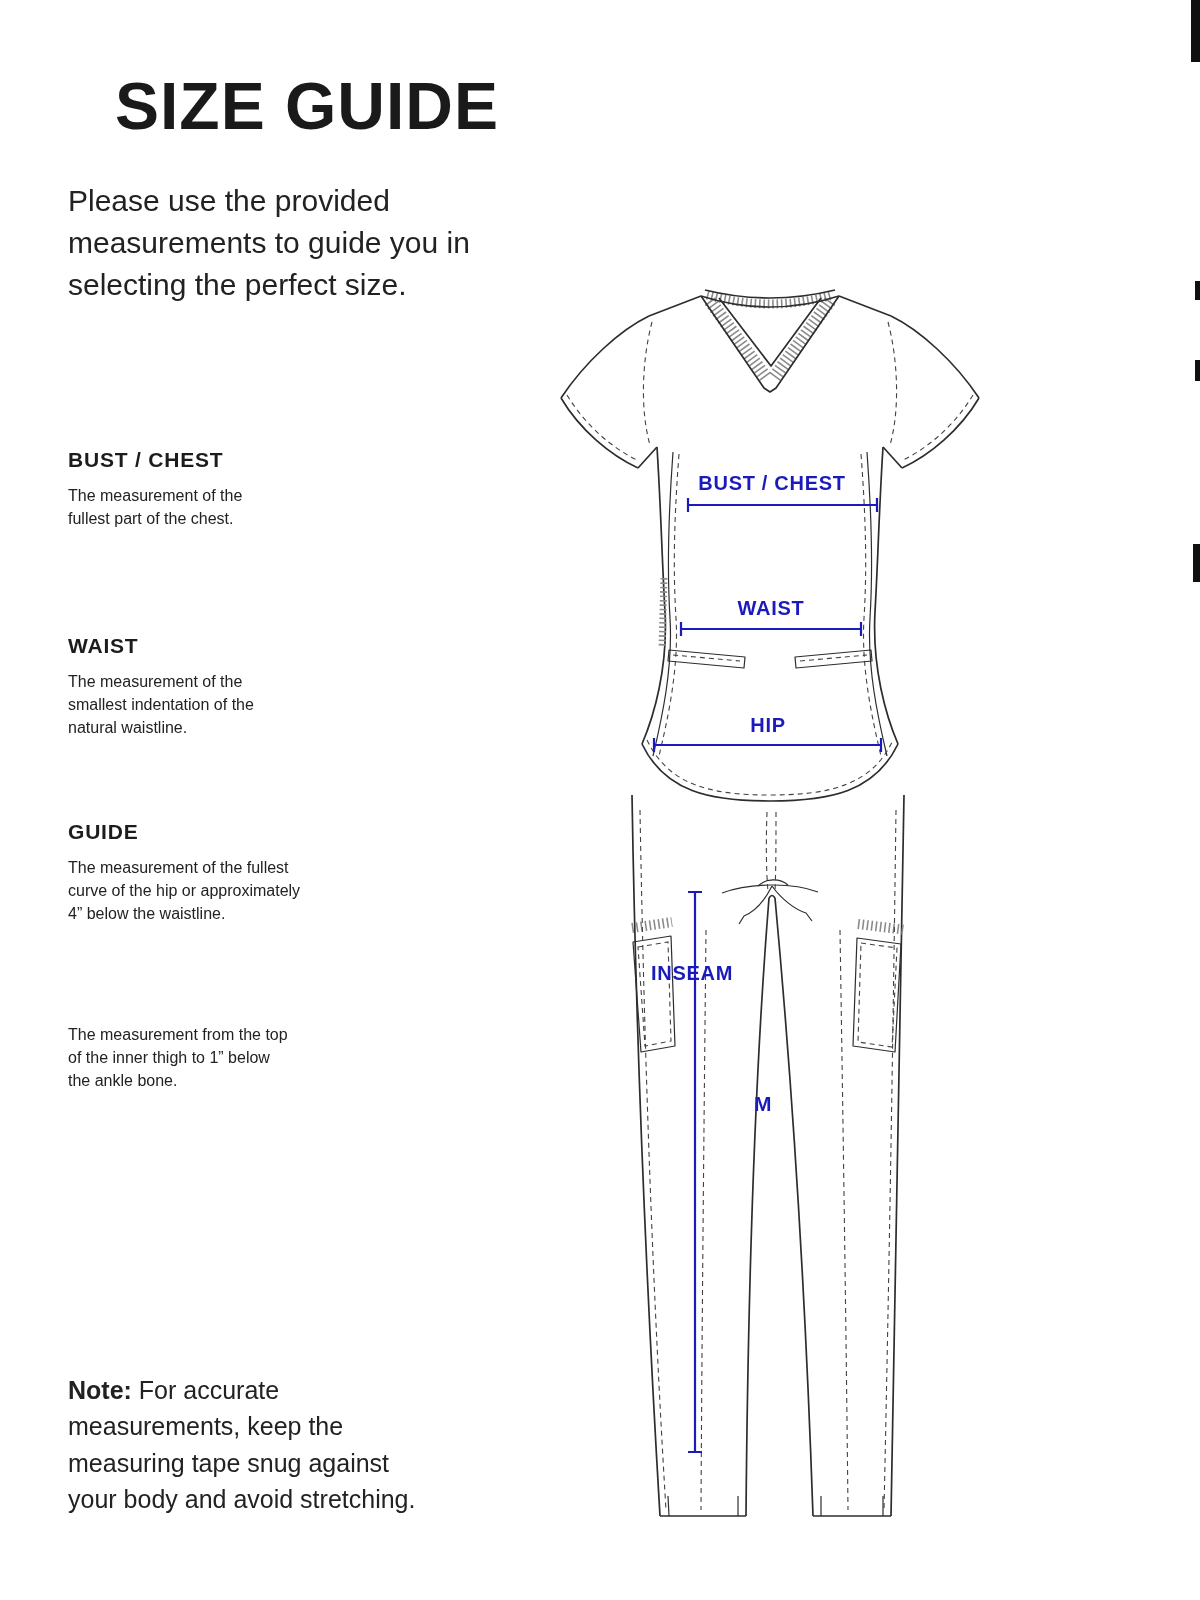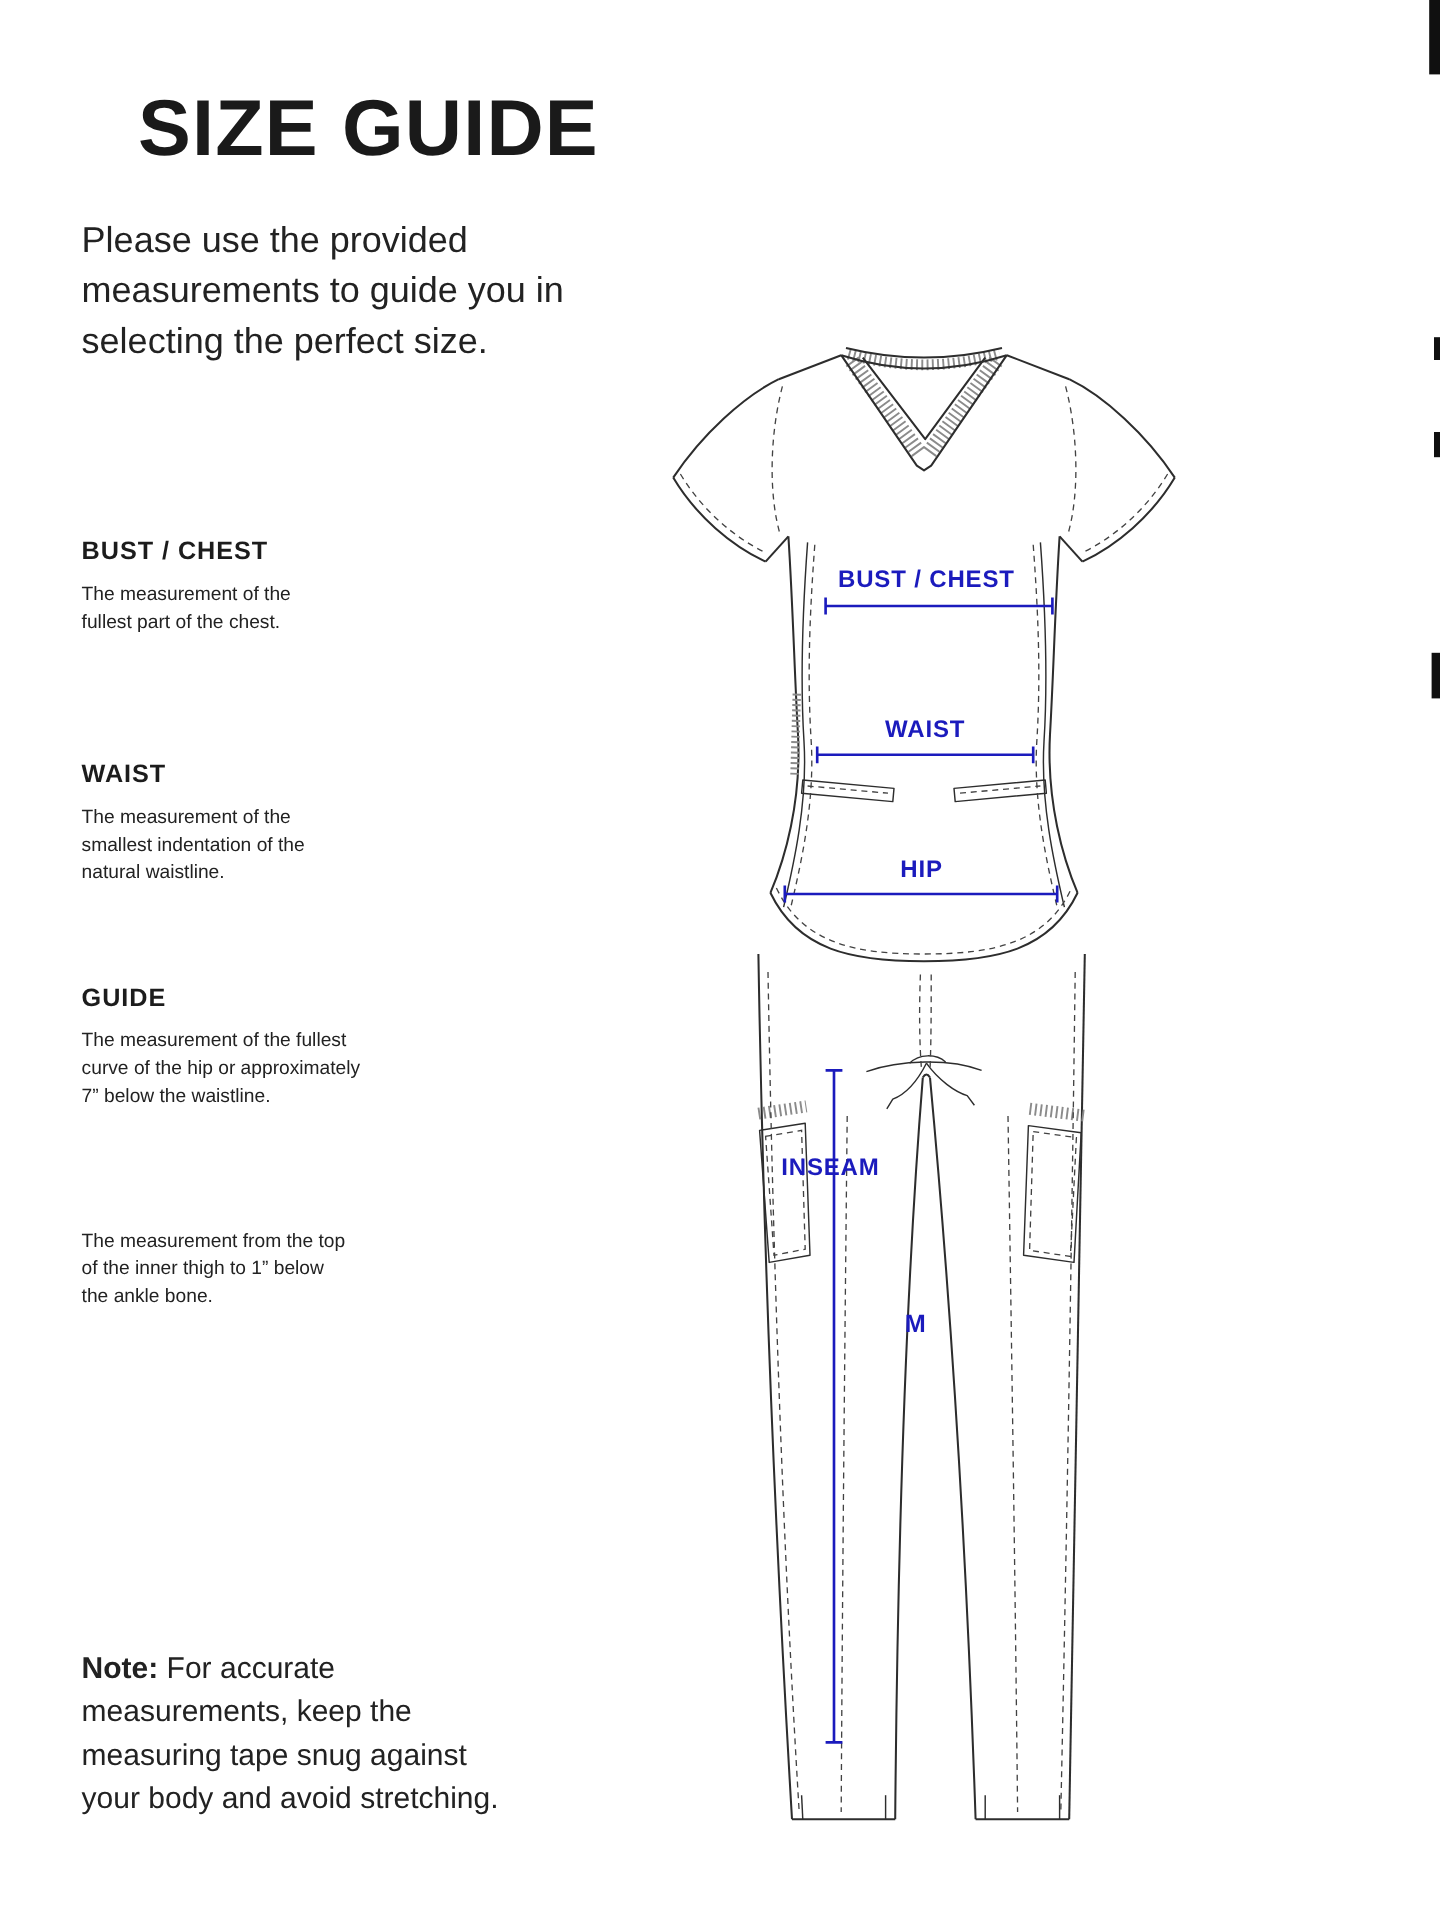--- a/index.html
+++ b/index.html
@@ -78,21 +78,21 @@
     <div class="term">WAIST</div>
     <div class="desc" style="width:320px">The measurement of the
 smallest indentation of the
 natural waistline.</div>
   </div>
 
   <div class="abs definition" style="top:820px">
     <div class="term">GUIDE</div>
     <div class="desc" style="width:390px">The measurement of the fullest
 curve of the hip or approximately
-7” below the waistline.</div>
+4” below the waistline.</div>
   </div>
 
   <div class="abs definition" style="top:1024px">
     <div class="desc" style="width:350px">The measurement from the top
 of the inner thigh to 1” below
 the ankle bone.</div>
   </div>
 
   <p class="abs note"><strong>Note:</strong> <span>For accurate
 measurements, keep the

